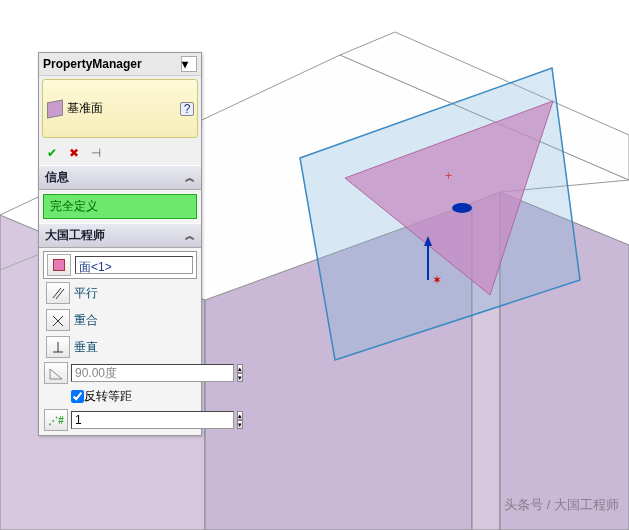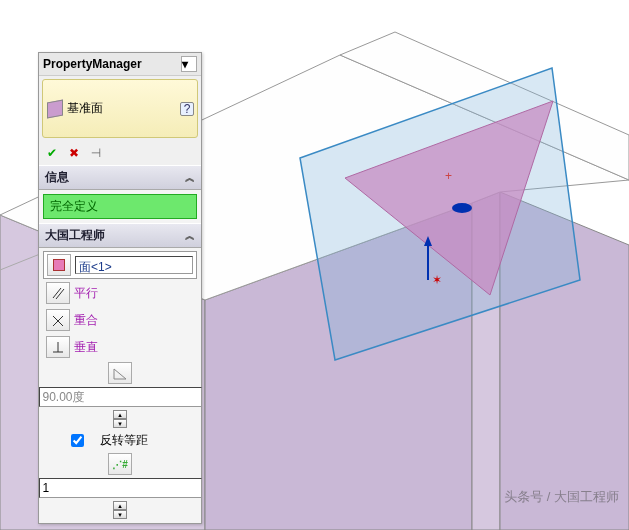--- a/index.html
+++ b/index.html
@@ -26,32 +26,32 @@
   .sec-hdr .chev{font-size:10px;color:#666;}
   
   .sec-body{background:#f4f4f4;padding:2px;}
   
   .status-row{background:#6de86d;border:1px solid #2a2;padding:3px 6px;margin:2px;color:#060;}
   
   .row{display:flex;align-items:center;gap:4px;padding:2px 3px;margin:1px 2px;}
   .row.sel{background:#fff;border:1px solid #999;}
   .iconbox{width:24px;height:22px;border:1px solid #aaa;background:linear-gradient(#fff,#e8e8e8);display:flex;align-items:center;justify-content:center;flex-shrink:0;}
   .textfield{flex:1;background:#fff;border:1px inset #999;padding:2px 3px;height:18px;}
-  .rlabel{color:#a21caf;}
+  .rlabel{color:#0c4a6e;}
   
-  .spinrow{display:flex;align-items:center;gap:3px;margin:2px 3px;flex-direction:column;}
+  .spinrow{display:flex;align-items:center;gap:3px;margin:2px 3px;}
   .spinrow .iconbox{width:24px;}
   .spinrow input{flex:1;background:#fff;border:1px inset #999;padding:2px 3px;height:18px;}
   .spinrow .spin{width:14px;display:flex;flex-direction:column;}
   .spinrow .spin .sb{height:9px;border:1px solid #888;background:linear-gradient(#fff,#ddd);font-size:7px;text-align:center;line-height:7px;}
   
-  .ckrow{display:flex;align-items:center;gap:16px;padding:2px 6px 2px 30px;}
+  .ckrow{display:flex;align-items:center;gap:0;padding:2px 6px 2px 30px;}
   .ckrow input{width:13px;height:13px;}
   
-  .watermark{position:absolute;right:10px;bottom:24px;color:rgba(80,80,80,0.55);font-size:13px;}
+  .watermark{position:absolute;right:10px;bottom:16px;color:rgba(80,80,80,0.55);font-size:13px;}
 </style>
 </head>
 <body>
 
 <div class="viewport">
   <svg viewBox="0 0 629 530">
 
     <polygon points="0,215 205,300 205,530 0,530" fill="#d6c8df" stroke="#888"></polygon>
     <polygon points="205,300 472,203 472,530 205,530" fill="#c9b8d6" stroke="#888"></polygon>
     <polygon points="472,203 500,192 500,530 472,530" fill="#d6c8df" stroke="#888"></polygon>

